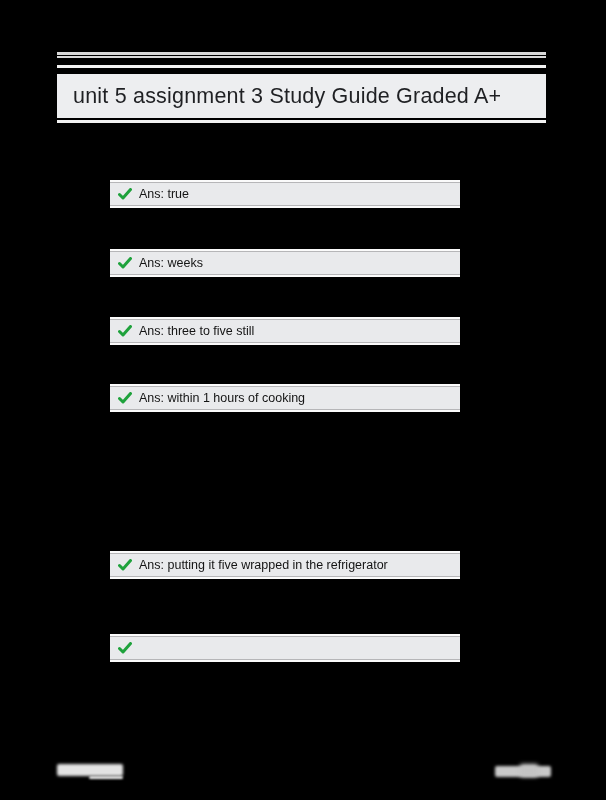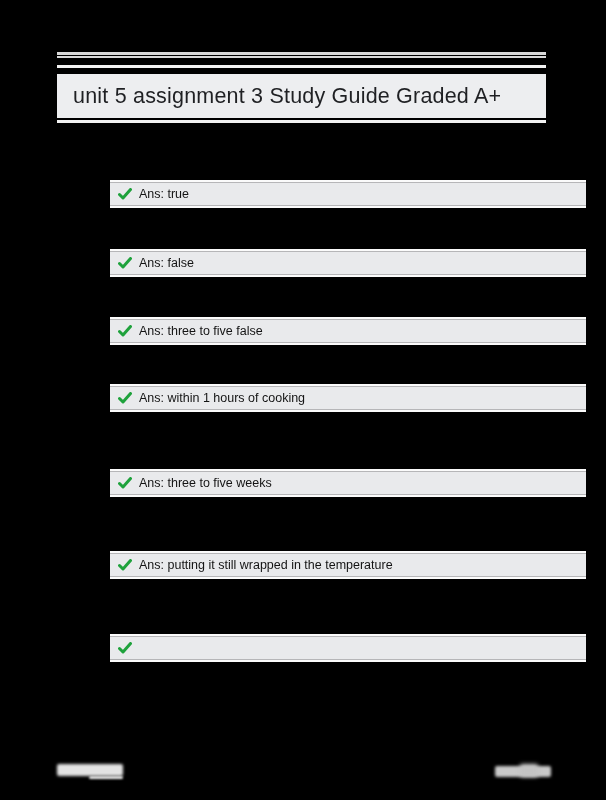--- a/index.html
+++ b/index.html
@@ -53,21 +53,21 @@
     font-size: 21.5px;
     color: #1f2023;
     letter-spacing: 0.2px;
     white-space: nowrap;
   }
 
   
   .ans-bar {
     position: absolute;
     left: 110px;
-    width: 476px;
+    width: 350px;
     height: 28px;
     box-sizing: border-box;
     background: #e9eaec;
     border-top: 2px solid #fbfbfb;
     border-bottom: 2px solid #fbfbfb;
     box-shadow: inset 0 1px 0 rgba(0,0,0,0.22), inset 0 -1px 0 rgba(0,0,0,0.22);
     display: flex;
     align-items: center;
     padding-left: 8px;
     gap: 7px;
@@ -117,57 +117,49 @@
     </span>
     <span class="ans-text">Ans: true</span>
   </div>
 
   <div class="ans-bar" style="top:249px">
     <span class="check">
       <svg viewBox="0 0 14 12" width="14" height="12">
           <path d="M1.5 6.5 L5 10 L12.5 1.5" fill="none" stroke="#1fa23c" stroke-width="3" stroke-linecap="round" stroke-linejoin="round"></path>
         </svg>
     </span>
-    <span class="ans-text">Ans: false</span>
+    <span class="ans-text">Ans: weeks</span>
   </div>
 
   <div class="ans-bar" style="top:317px">
     <span class="check">
       <svg viewBox="0 0 14 12" width="14" height="12">
           <path d="M1.5 6.5 L5 10 L12.5 1.5" fill="none" stroke="#1fa23c" stroke-width="3" stroke-linecap="round" stroke-linejoin="round"></path>
         </svg>
     </span>
-    <span class="ans-text">Ans: three to five false</span>
+    <span class="ans-text">Ans: three to five still</span>
   </div>
 
   <div class="ans-bar" style="top:384px">
     <span class="check">
       <svg viewBox="0 0 14 12" width="14" height="12">
           <path d="M1.5 6.5 L5 10 L12.5 1.5" fill="none" stroke="#1fa23c" stroke-width="3" stroke-linecap="round" stroke-linejoin="round"></path>
         </svg>
     </span>
     <span class="ans-text">Ans: within 1 hours of cooking</span>
   </div>
 
-  <div class="ans-bar" style="top:469px">
-    <span class="check">
-      <svg viewBox="0 0 14 12" width="14" height="12">
-          <path d="M1.5 6.5 L5 10 L12.5 1.5" fill="none" stroke="#1fa23c" stroke-width="3" stroke-linecap="round" stroke-linejoin="round"></path>
-        </svg>
-    </span>
-    <span class="ans-text">Ans: three to five weeks</span>
-  </div>
 
   <div class="ans-bar" style="top:551px">
     <span class="check">
       <svg viewBox="0 0 14 12" width="14" height="12">
           <path d="M1.5 6.5 L5 10 L12.5 1.5" fill="none" stroke="#1fa23c" stroke-width="3" stroke-linecap="round" stroke-linejoin="round"></path>
         </svg>
     </span>
-    <span class="ans-text">Ans: putting it still wrapped in the temperature</span>
+    <span class="ans-text">Ans: putting it five wrapped in the refrigerator</span>
   </div>
 
   <div class="ans-bar" style="top:634px">
     <span class="check">
       <svg viewBox="0 0 14 12" width="14" height="12">
           <path d="M1.5 6.5 L5 10 L12.5 1.5" fill="none" stroke="#1fa23c" stroke-width="3" stroke-linecap="round" stroke-linejoin="round"></path>
         </svg>
     </span>
   </div>
 

